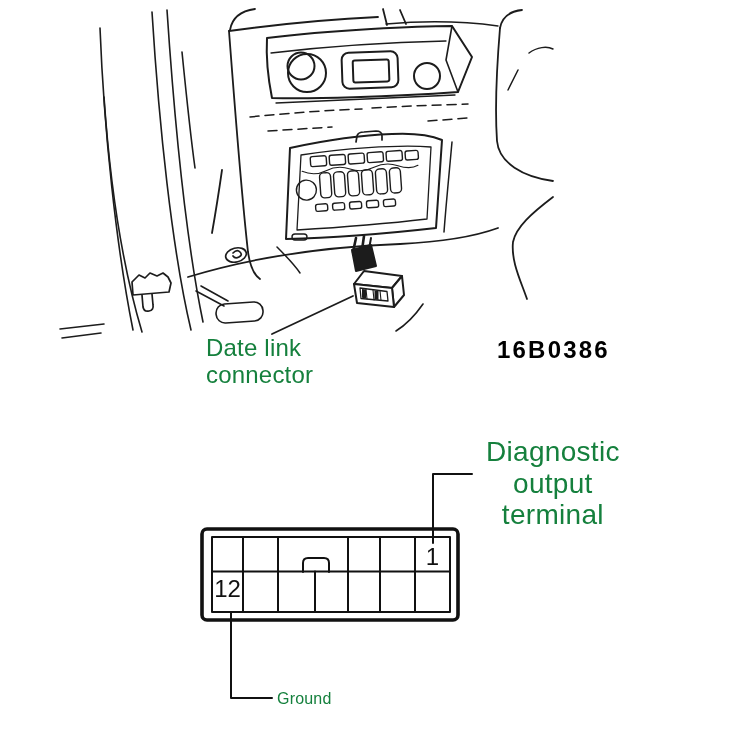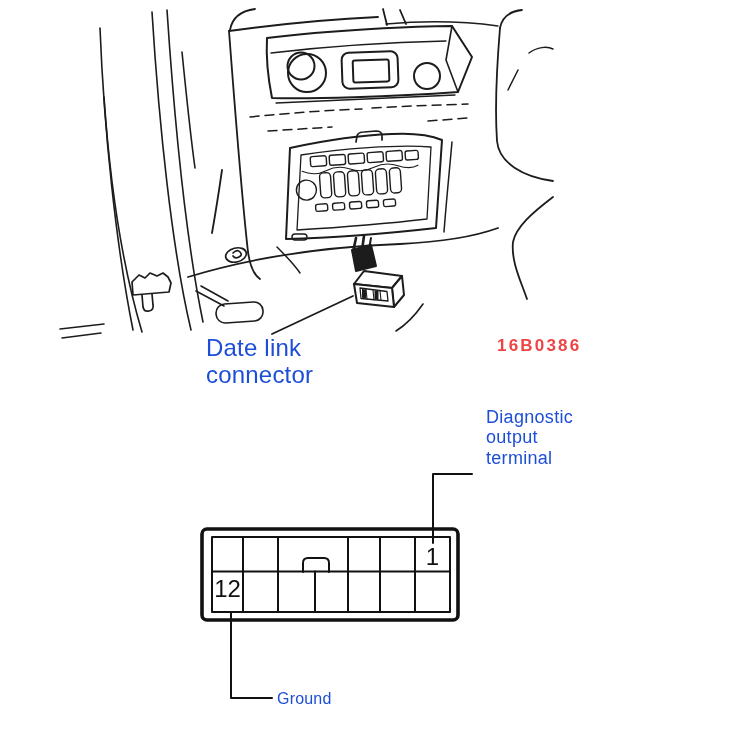--- a/index.html
+++ b/index.html
@@ -1,25 +1,25 @@
 <!DOCTYPE html>
 <html><head>
 <meta charset="utf-8">
 <style>
   html,body{margin:0;padding:0;background:#fff;}
   .page{
     position:relative;width:750px;height:750px;background:#ffffff;overflow:hidden;
     font-family:"Liberation Sans","DejaVu Sans",sans-serif;color:#161616;
   }
   .art{position:absolute;left:0;top:0;width:750px;height:750px;}
-  .label{position:absolute;white-space:pre-line;line-height:1.13;color:#1d4ed8;}
+  .label{position:absolute;white-space:pre-line;line-height:1.13;color:#15803d;}
   .lbl-datalink{left:206px;top:334px;font-size:24px;letter-spacing:.2px;}
-  .lbl-diagnostic{left:486px;top:407px;font-size:18px;letter-spacing:.3px;}
+  .lbl-diagnostic{left:486px;top:436px;font-size:28px;letter-spacing:.3px;text-align:center;}
   .lbl-ground{left:277px;top:690px;font-size:16px;letter-spacing:.2px;}
-  .code{position:absolute;font-weight:bold;font-size:17px;letter-spacing:2.2px;color:#ef4444;}
+  .code{position:absolute;font-weight:bold;font-size:24px;letter-spacing:2.2px;color:#000000;}
   .code-top{left:497px;top:336px;}
   .code-bottom{left:524px;top:720px;}
   .pin{position:absolute;font-size:24px;text-align:center;color:#111;}
   .pin-1{left:415px;top:543px;width:35px;}
   .pin-12{left:211px;top:575px;width:33px;}
 </style>
 </head>
 <body>
 
 <div class="page">

